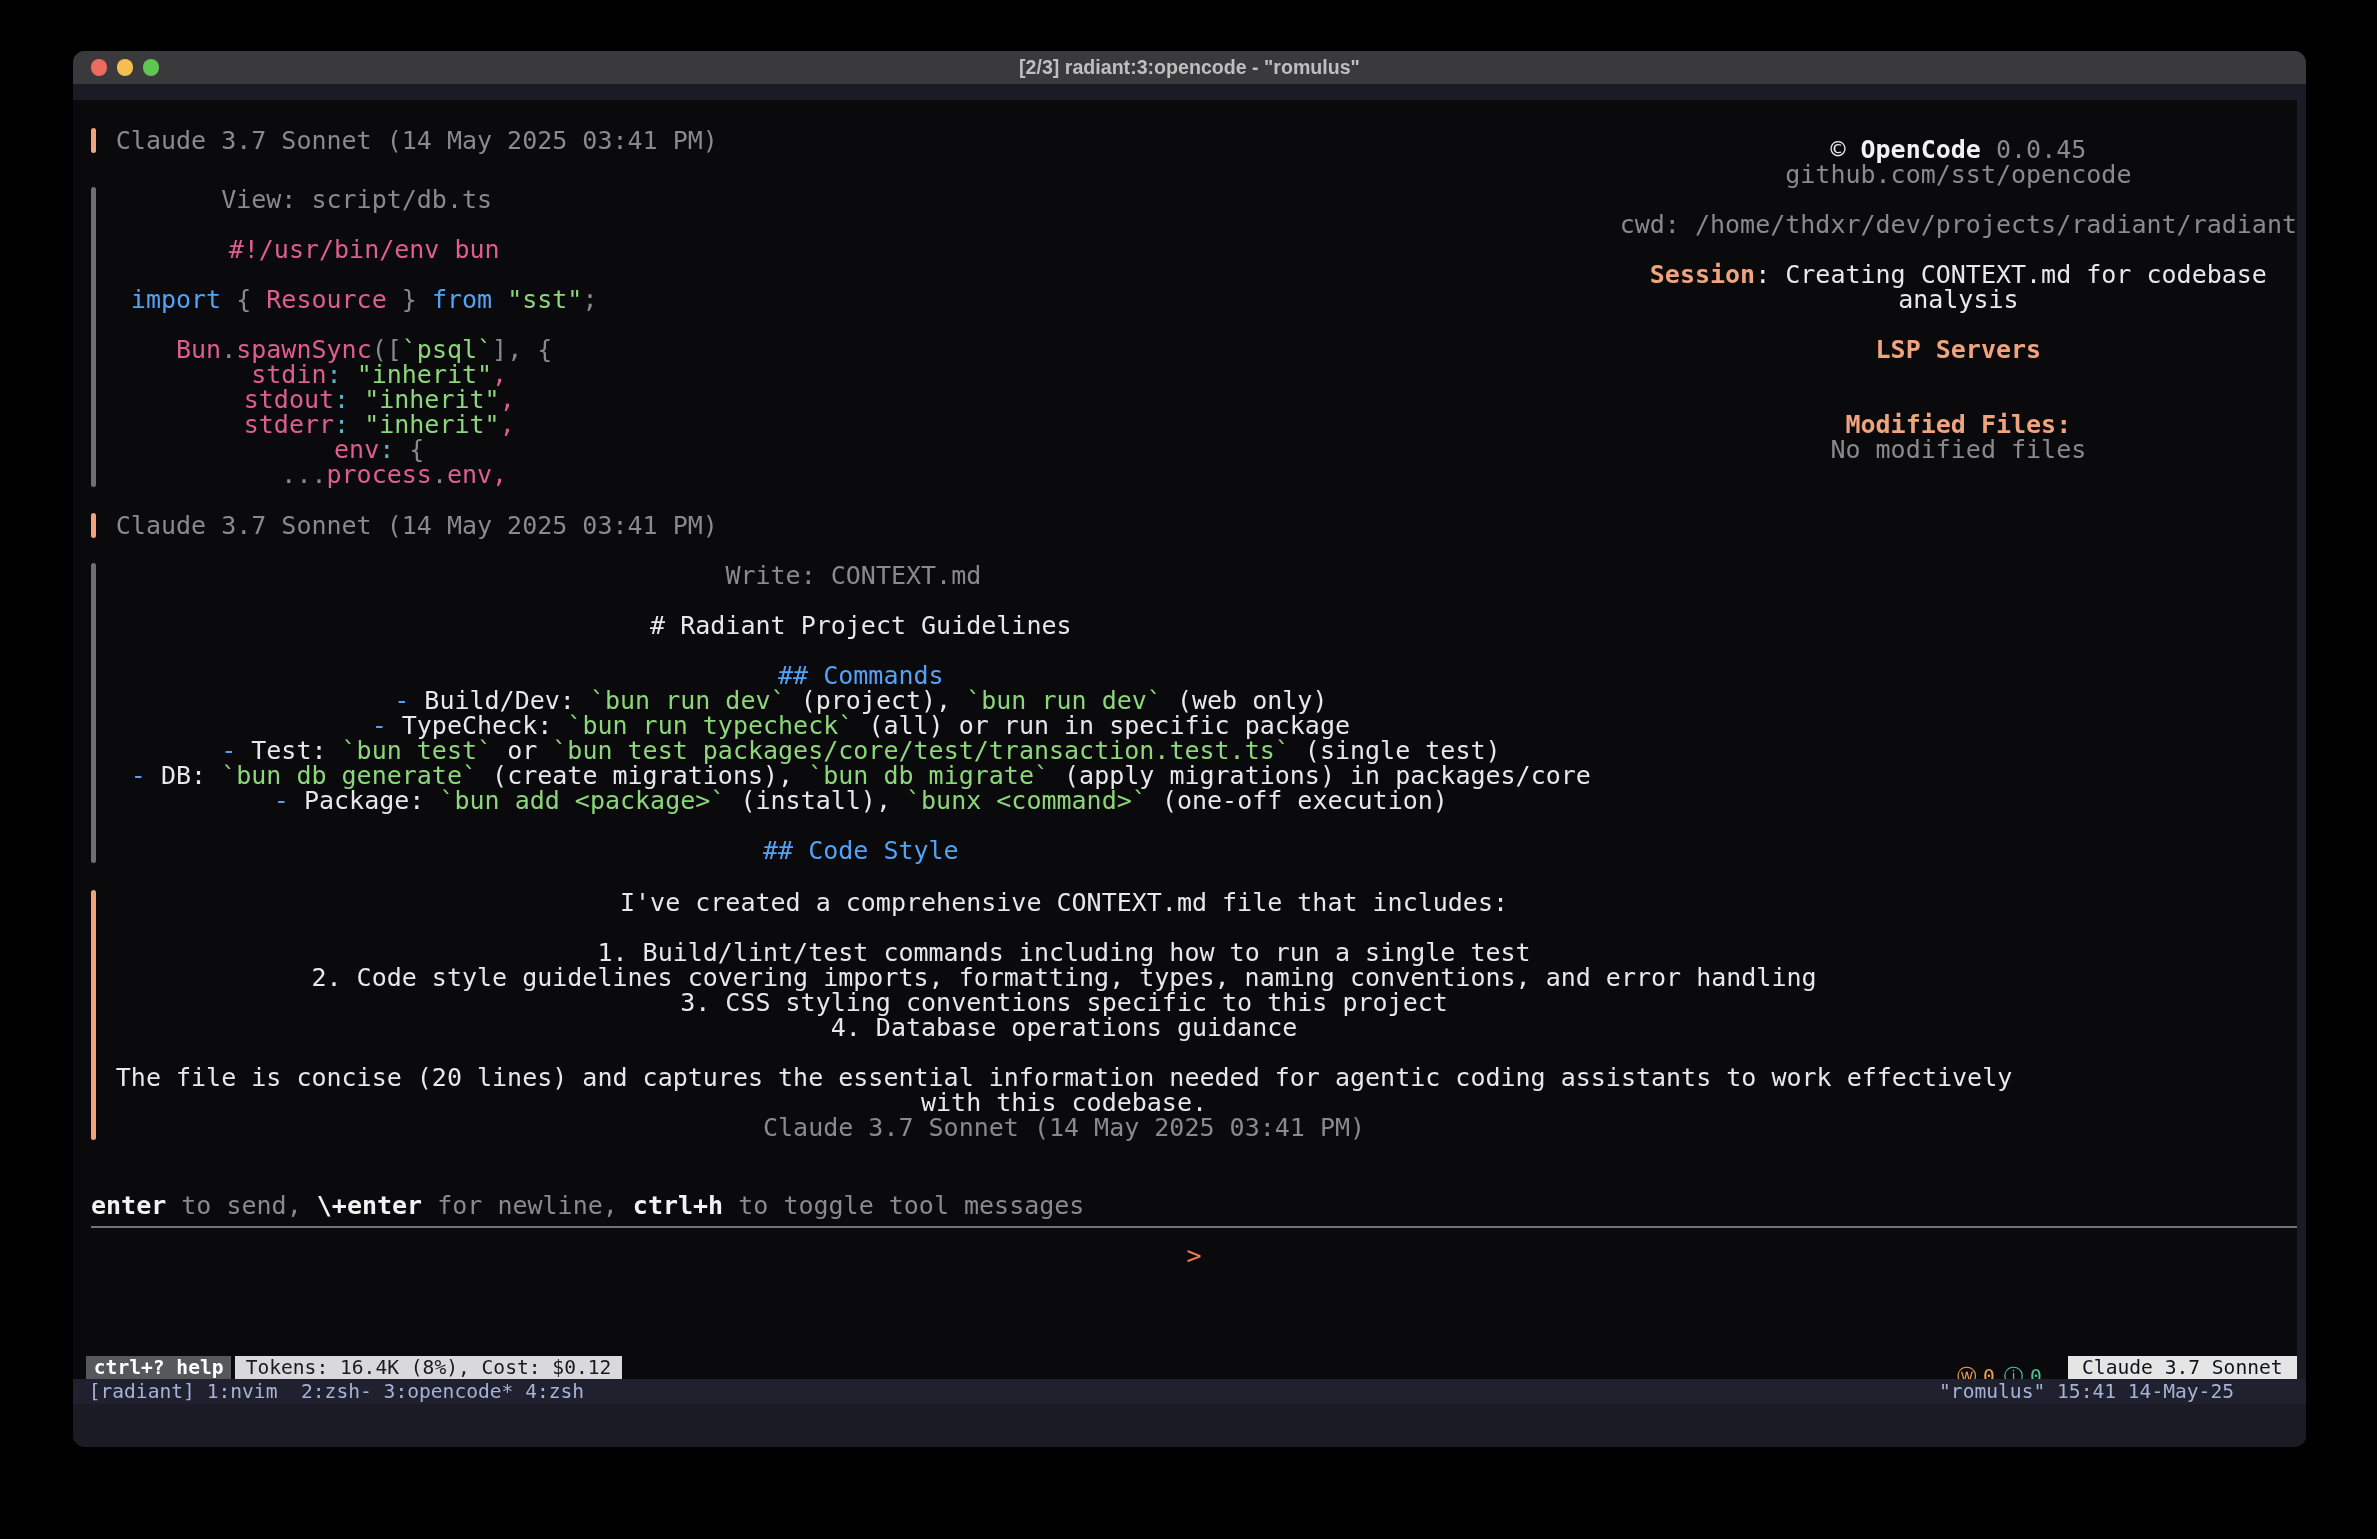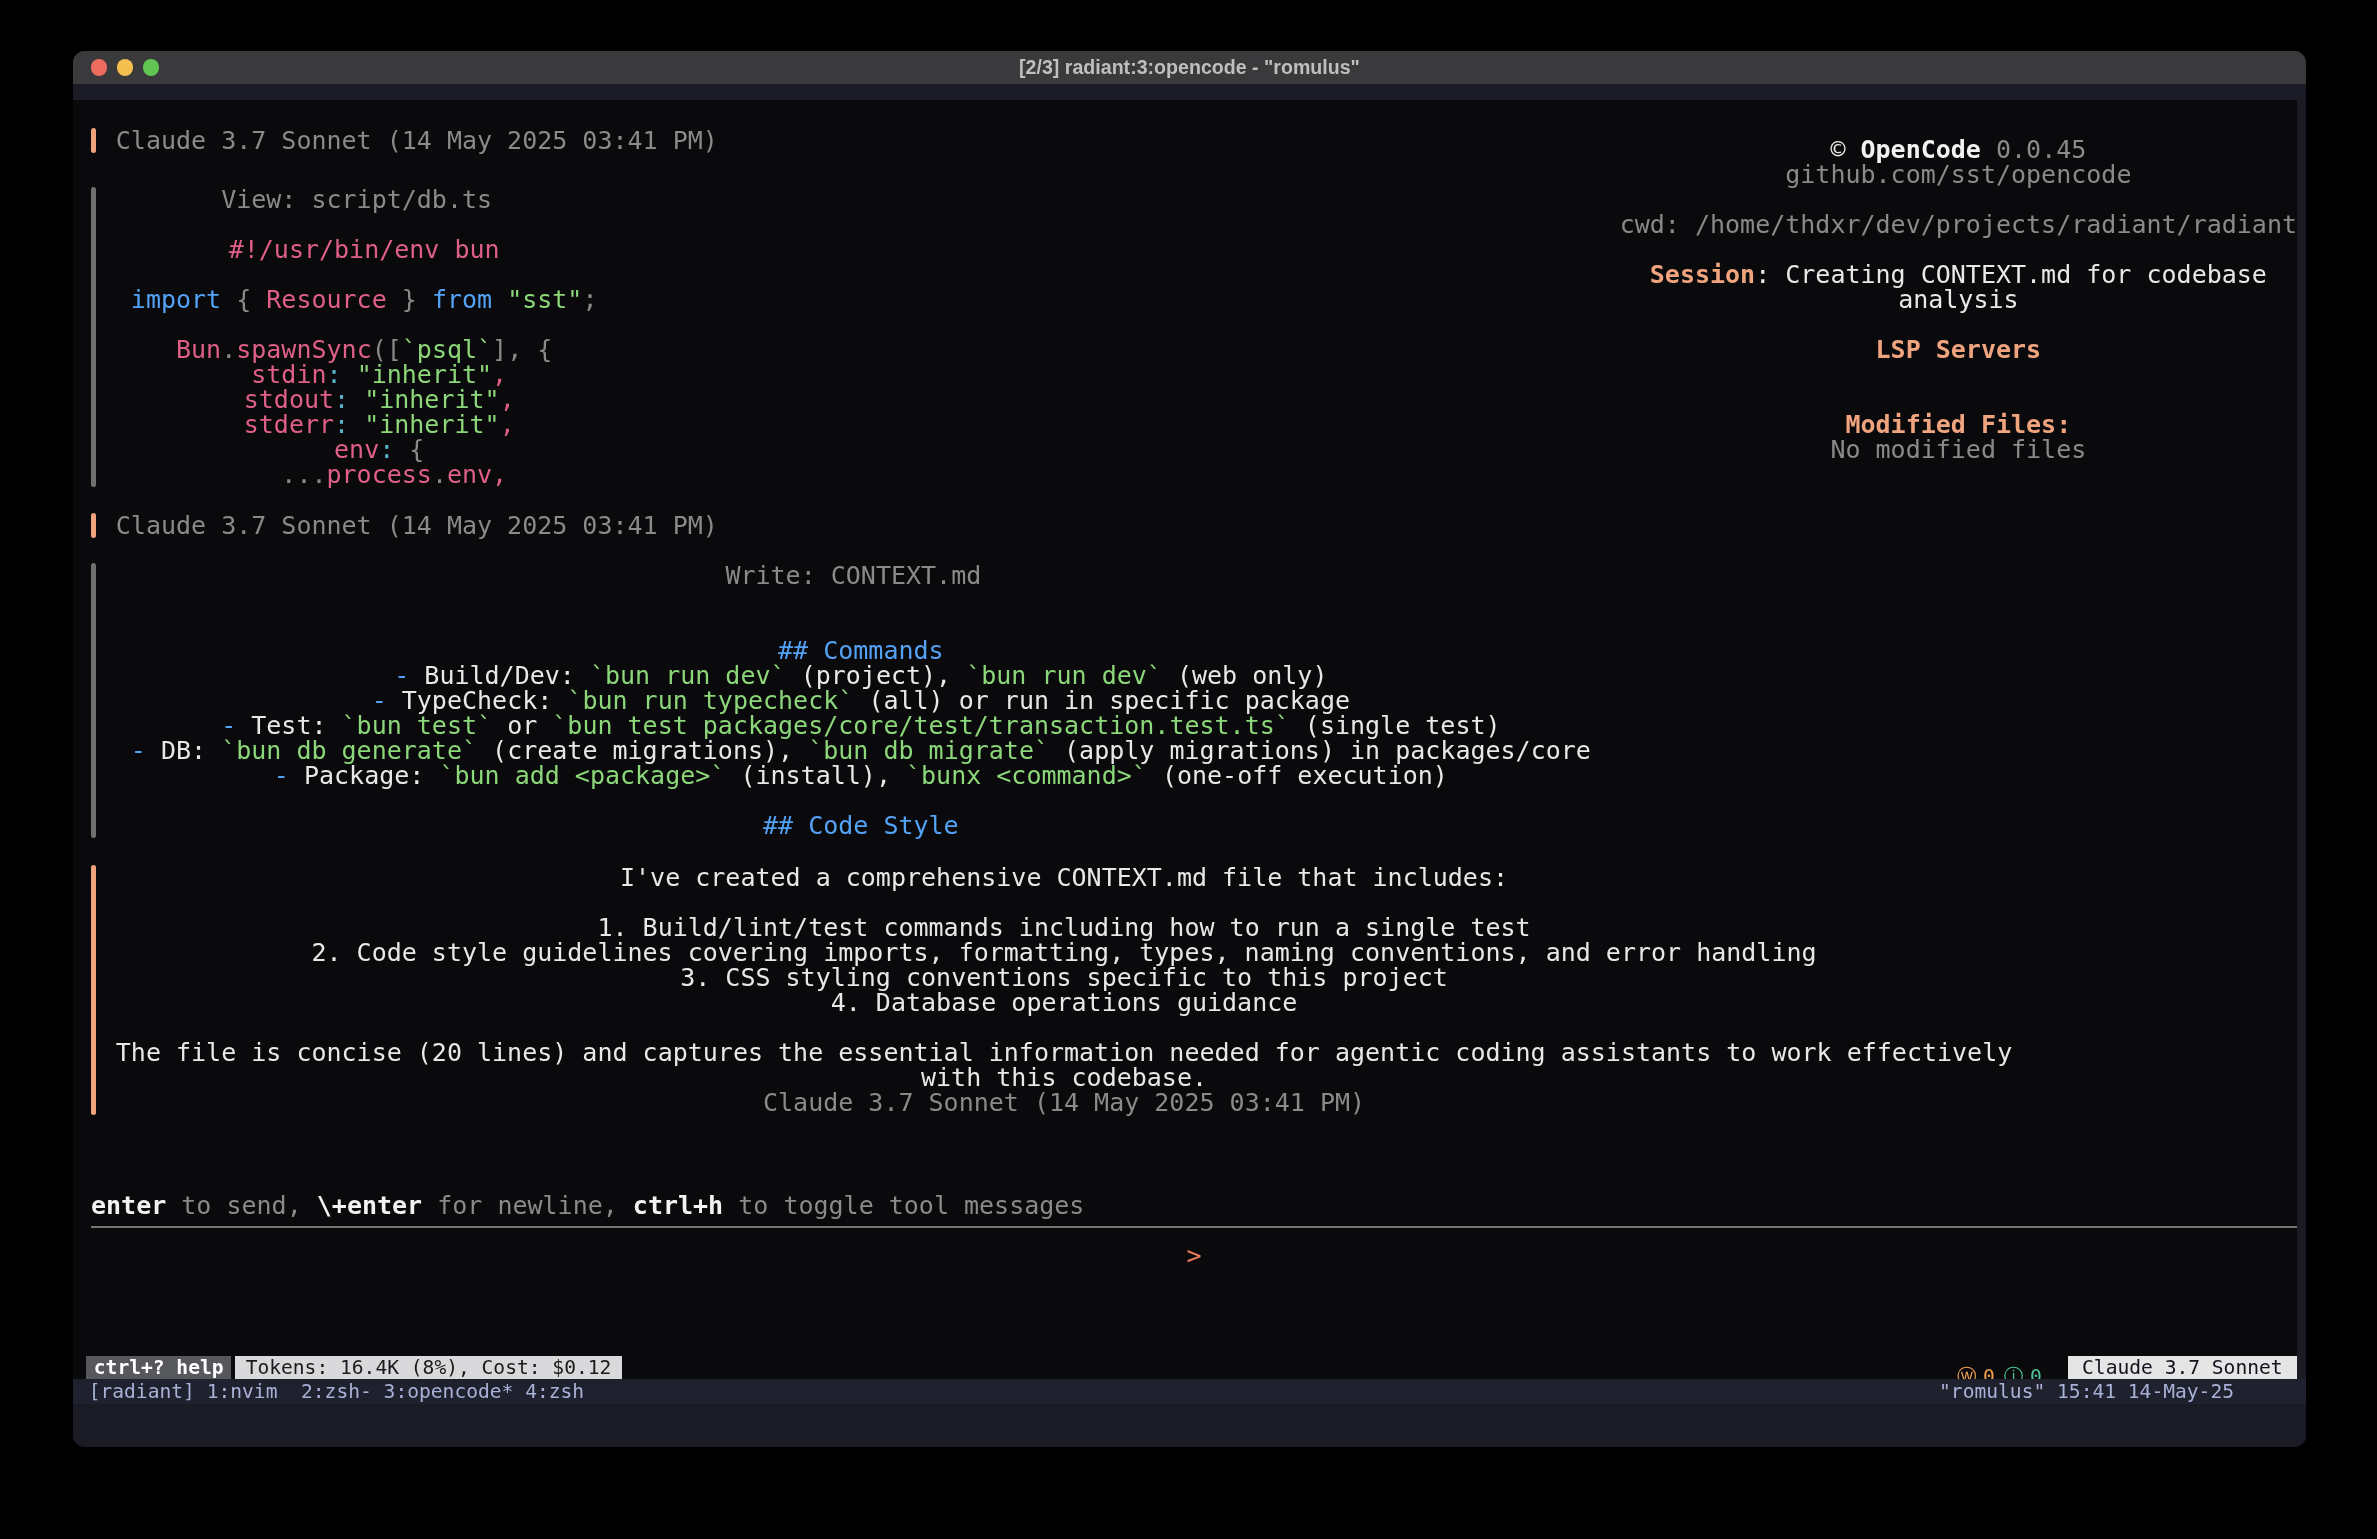--- a/index.html
+++ b/index.html
@@ -125,20 +125,21 @@
           <div>
               <div class="tl"><span class="s-d">Claude 3.7 Sonnet (14 May 2025 03:41 PM)</span></div>
             </div>
         </div>
 
         <div class="block tool b4">
           <div class="bar"></div>
           <div>
               <div class="tl"><span class="s-d">Write: CONTEXT.md</span></div>
               <div class="tl">&nbsp;</div>
+              <div class="tl"><span class="s-w"> # Radiant Project Guidelines</span></div>
               <div class="tl">&nbsp;</div>
               <div class="tl"><span class="s-b"> ## Commands</span></div>
               <div class="tl"><span class="s-b"> -</span><span class="s-w"> Build/Dev: </span><span class="s-g">`bun run dev`</span><span class="s-w"> (project), </span><span class="s-g">`bun run dev`</span><span class="s-w"> (web only)</span></div>
               <div class="tl"><span class="s-b"> -</span><span class="s-w"> TypeCheck: </span><span class="s-g">`bun run typecheck`</span><span class="s-w"> (all) or run in specific package</span></div>
               <div class="tl"><span class="s-b"> -</span><span class="s-w"> Test: </span><span class="s-g">`bun test`</span><span class="s-w"> or </span><span class="s-g">`bun test packages/core/test/transaction.test.ts`</span><span class="s-w"> (single test)</span></div>
               <div class="tl"><span class="s-b"> -</span><span class="s-w"> DB: </span><span class="s-g">`bun db generate`</span><span class="s-w"> (create migrations), </span><span class="s-g">`bun db migrate`</span><span class="s-w"> (apply migrations) in packages/core</span></div>
               <div class="tl"><span class="s-b"> -</span><span class="s-w"> Package: </span><span class="s-g">`bun add &lt;package&gt;`</span><span class="s-w"> (install), </span><span class="s-g">`bunx &lt;command&gt;`</span><span class="s-w"> (one-off execution)</span></div>
               <div class="tl">&nbsp;</div>
               <div class="tl"><span class="s-b"> ## Code Style</span></div>
             </div>

